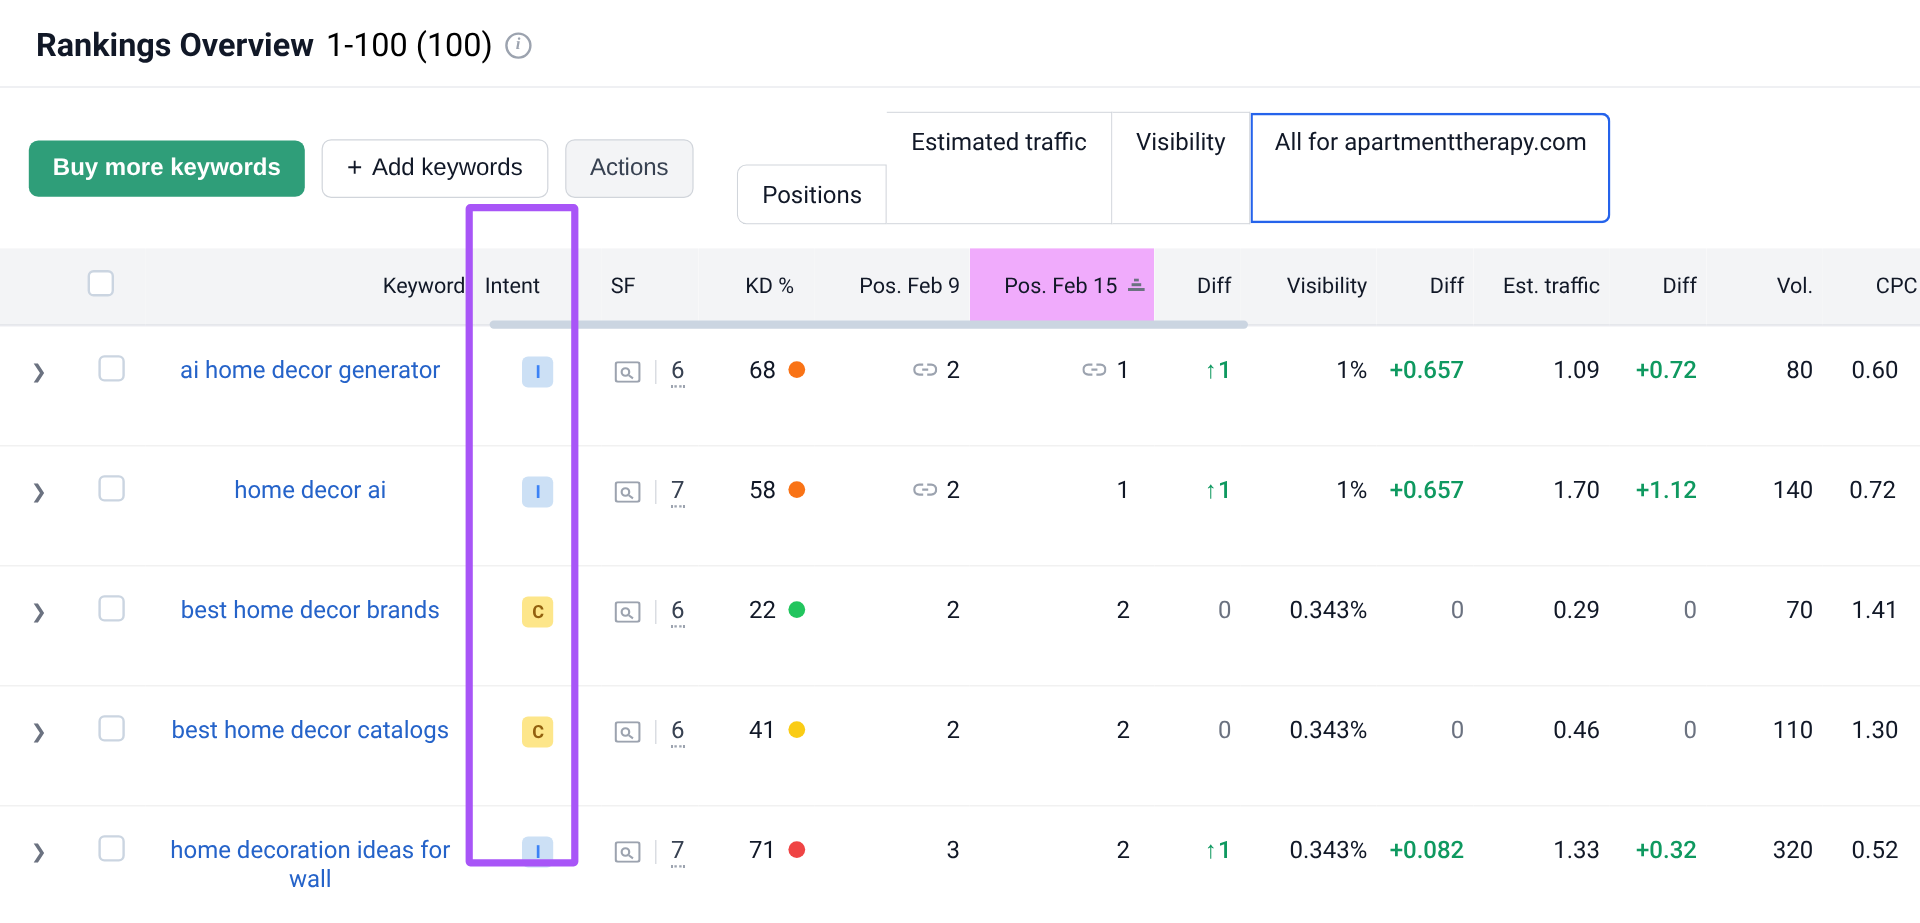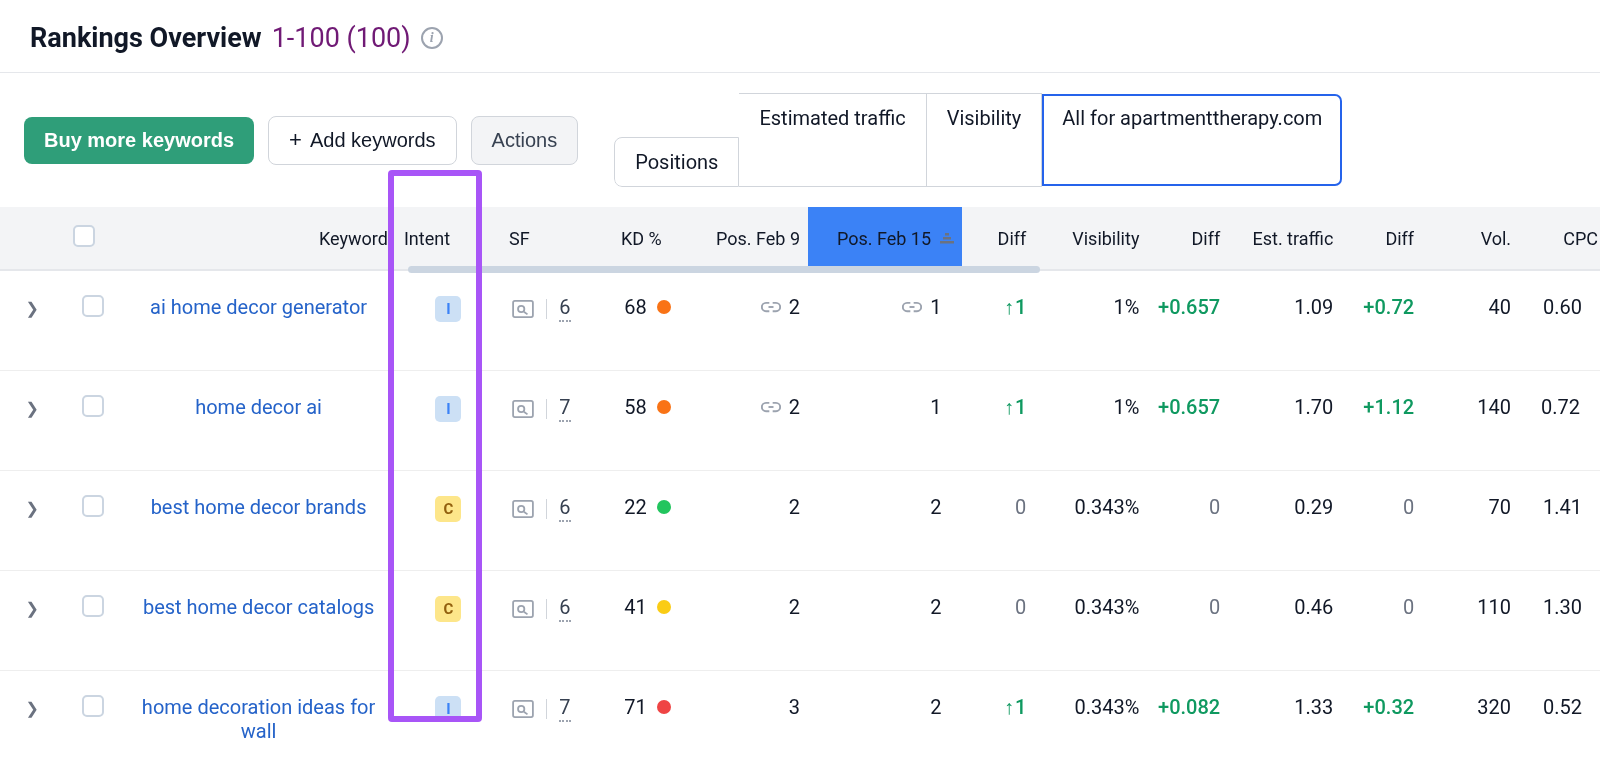--- a/index.html
+++ b/index.html
@@ -1,19 +1,19 @@
 <!DOCTYPE html>
 <html><head>
 <meta charset="utf-8">
 <style>
   * { box-sizing: border-box; margin: 0; padding: 0; }
   body { font-family: -apple-system, BlinkMacSystemFont, "Segoe UI", Roboto, Helvetica, Arial, sans-serif; width: 1600px; background: #fff; color: #111827; }
   .header-bar { padding: 22px 30px 18px; border-bottom: 1px solid #e5e7eb; display: flex; align-items: center; gap: 10px; }
   .header-title { font-size: 27px; font-weight: 700; color: #111827; }
-  .header-sub { font-size: 27px; font-weight: 400; color: #701a75; }
+  .header-sub { font-size: 27px; font-weight: 400; color: #000000; }
   .info-icon { width: 22px; height: 22px; border: 2px solid #9ca3af; border-radius: 50%; display: inline-flex; align-items: center; justify-content: center; color: #9ca3af; font-family: serif; font-style: italic; font-weight: 700; font-size: 14px; }
   .toolbar { padding: 20px 24px; display: flex; align-items: center; gap: 14px; }
   .btn { border-radius: 8px; font-size: 20px; font-weight: 500; padding: 12px 20px; cursor: pointer; display: inline-flex; align-items: center; gap: 8px; }
   .btn-primary { background: #2f9e79; color: #fff; border: none; font-weight: 600; }
   .btn-secondary { background: #fff; color: #111827; border: 1px solid #d1d5db; }
   .btn-tertiary { background: #f3f4f6; color: #374151; border: 1px solid #d1d5db; }
   .btn-group { display: inline-flex; border-radius: 8px; overflow: hidden; margin-left: 22px; }
   .btn-group .seg { padding: 12px 20px; font-size: 20px; background: #fff; border: 1px solid #d1d5db; border-left-width: 0; cursor: pointer; font-weight: 400; color: #111827; }
   .btn-group .seg:first-child { border-left-width: 1px; border-top-left-radius: 8px; border-bottom-left-radius: 8px; margin-top: 44px; }
   .btn-group .seg:last-child { border-top-right-radius: 8px; border-bottom-right-radius: 8px; }
@@ -44,21 +44,21 @@
   .dot-yellow { background: #facc15; }
   .dot-red { background: #ef4444; }
   .pos-wrap { display: inline-flex; align-items: center; gap: 8px; }
   .link-icon svg { width: 20px; height: 14px; }
   .diff-up { color: #0f9960; font-weight: 500; }
   .diff-zero { color: #6b7280; }
   .diff-pos-arrow::before { content: "↑"; margin-right: 1px; }
   .sort-icon { display: inline-block; margin-left: 4px; }
   .scroll-indicator { position: absolute; left: 408px; right: 560px; bottom: -3px; height: 7px; background: #cbd5e1; border-radius: 4px; }
   .intent-highlight { position: absolute; top: 170px; left: 388px; width: 94px; height: 552px; border: 6px solid #a855f7; border-radius: 4px; pointer-events: none; z-index: 10; }
-  th.sorted { background: #3b82f6; }
+  th.sorted { background: #f0abfc; }
   .divider { width: 1px; height: 20px; background: #d1d5db; }
 
   .col-expand { width: 4%; }
   .col-check  { width: 3.5%; }
   .col-kw     { width: 17%; }
   .col-intent { width: 6.5%; }
   .col-sf     { width: 5%; }
   .col-kd     { width: 6%; }
   .col-pos1   { width: 8%; }
   .col-pos2   { width: 9.5%; }
@@ -180,21 +180,21 @@
                 <path d="M10 2 H6 a5 5 0 0 0 0 10 h4"></path>
                 <path d="M14 2 h4 a5 5 0 0 1 0 10 h-4"></path>
               </svg></span> 
             <span>1</span>
           </span></td>
         <td><span class="diff-up diff-pos-arrow">1</span></td>
         <td><span>1%</span></td>
         <td><span class="diff-up">+0.657</span></td>
         <td><span>1.09</span></td>
         <td><span class="diff-up">+0.72</span></td>
-        <td><span>40</span></td>
+        <td><span>80</span></td>
         <td style="padding-right:18px"><span>0.60</span></td>
       </tr>
       <tr>
         <td class="center"><span class="expand-chevron">❯</span></td>
         <td class="center"><span class="checkbox"></span></td>
         <td class="left"><a href="#" class="keyword-link">home decor ai</a></td>
         <td class="center"><span class="intent-badge intent-I">I</span></td>
         <td class="center"><span class="sf-wrap">
             <svg class="sf-icon" viewBox="0 0 24 20">
               <rect x="1" y="1" width="22" height="18" rx="2" fill="none" stroke="#9ca3af" stroke-width="2"></rect>

